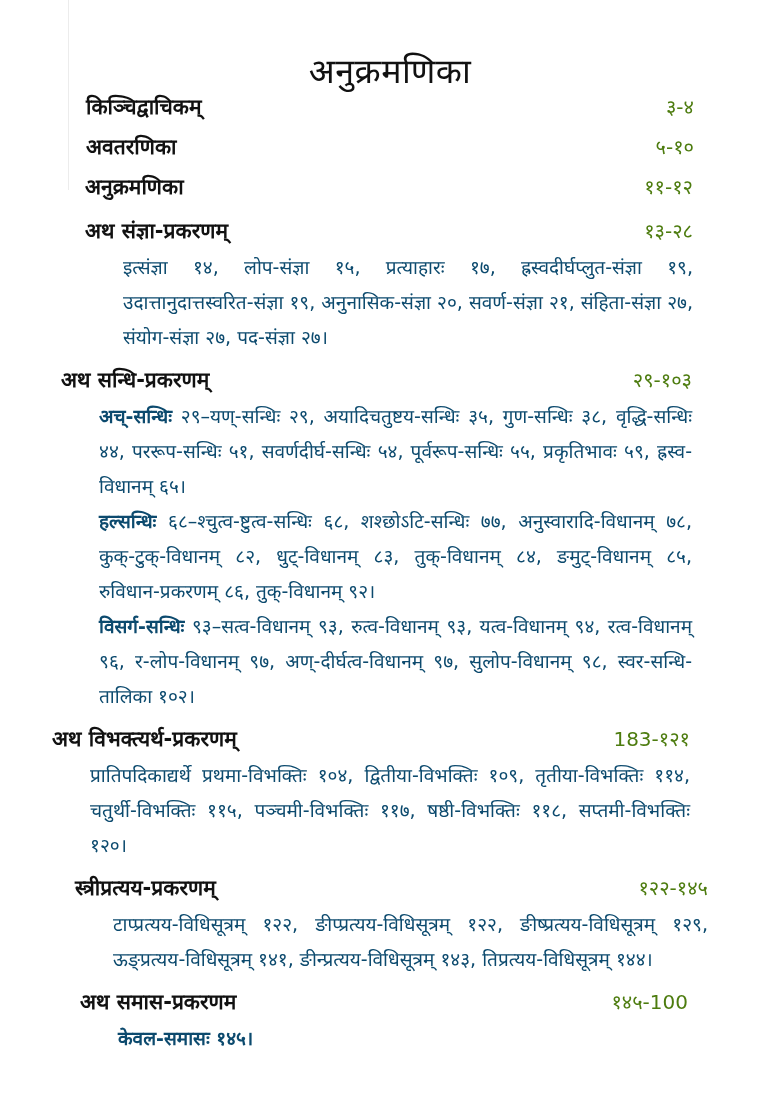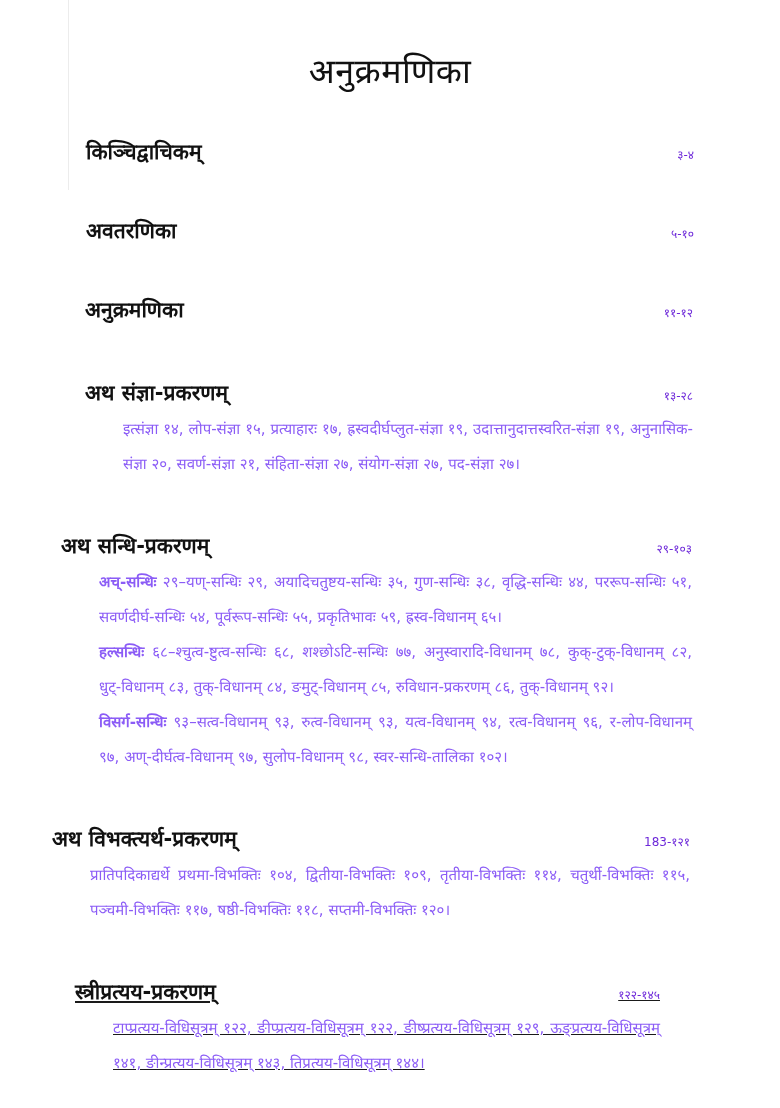--- a/index.html
+++ b/index.html
@@ -43,50 +43,49 @@
     .section {
       position: relative;
       margin-bottom: 6px;
     }
     .heading-row {
       display: flex;
       justify-content: space-between;
       align-items: baseline;
       height: 38px;
       line-height: 38px;
-      margin-top: 45px;
     }
     .heading-label {
       font-size: 21px;
       font-weight: bold;
       color: #111;
     }
     .heading-pages {
-      font-size: 12px;
-      color: #6d28d9;
+      font-size: 20px;
+      color: #4d7c0f;
       white-space: nowrap;
     }
     .body-text {
-      font-size: 15px;
+      font-size: 19px;
       line-height: 35px;
-      color: #8b5cf6;
+      color: #0c4a6e;
       text-align: justify;
     }
     .sub-block {
       margin: 0;
     }
     .sub-lead {
       font-weight: bold;
     }
     
     .s0 { padding-left: 86px; padding-right: 86px; }
     .s1 { padding-left: 85px; padding-right: 87px; }
     .s2 { padding-left: 61px; padding-right: 88px; }
     .s4 { padding-left: 52px; padding-right: 90px; }
-    .s6 { padding-left: 75px; padding-right: 120px; text-decoration: underline; }
+    .s6 { padding-left: 75px; padding-right: 72px; }
     .s7 { padding-left: 80px; padding-right: 92px; }
     .indent { padding-left: 38px; }
   </style>
 </head>
 <body>
 
 <div class="page-edge"></div>
 
 <h1 class="title">अनुक्रमणिका</h1>
 

